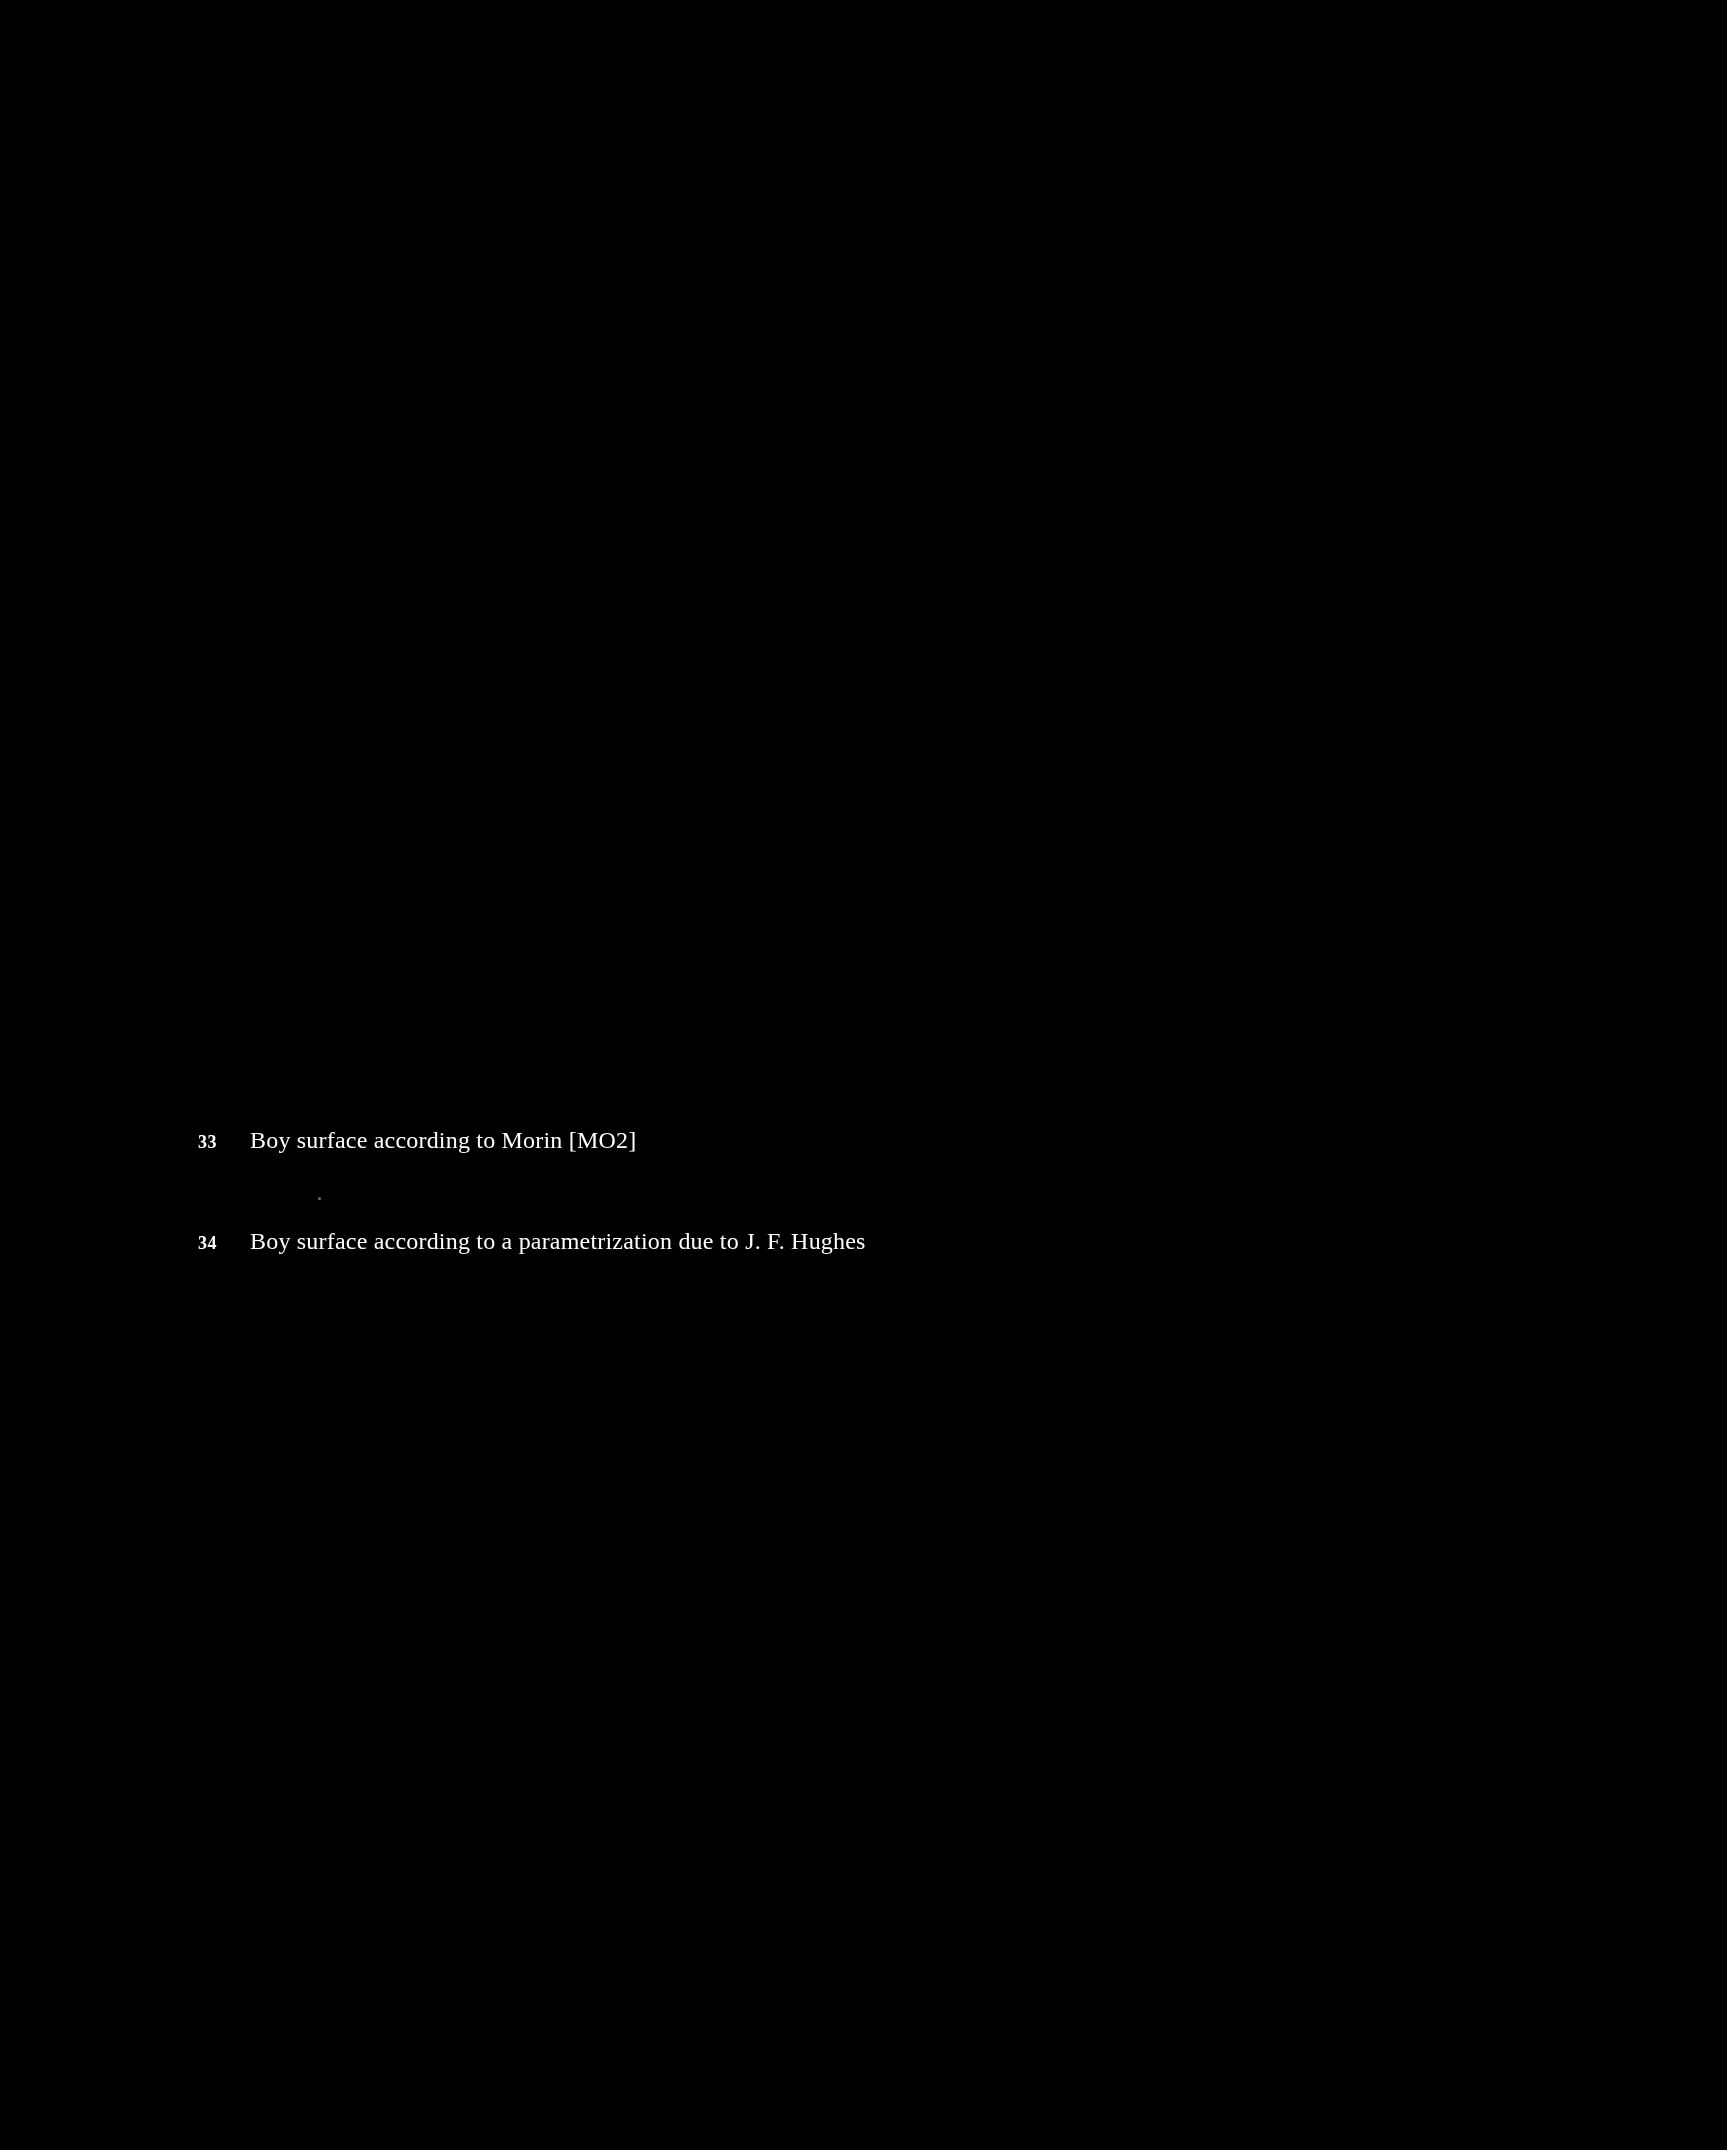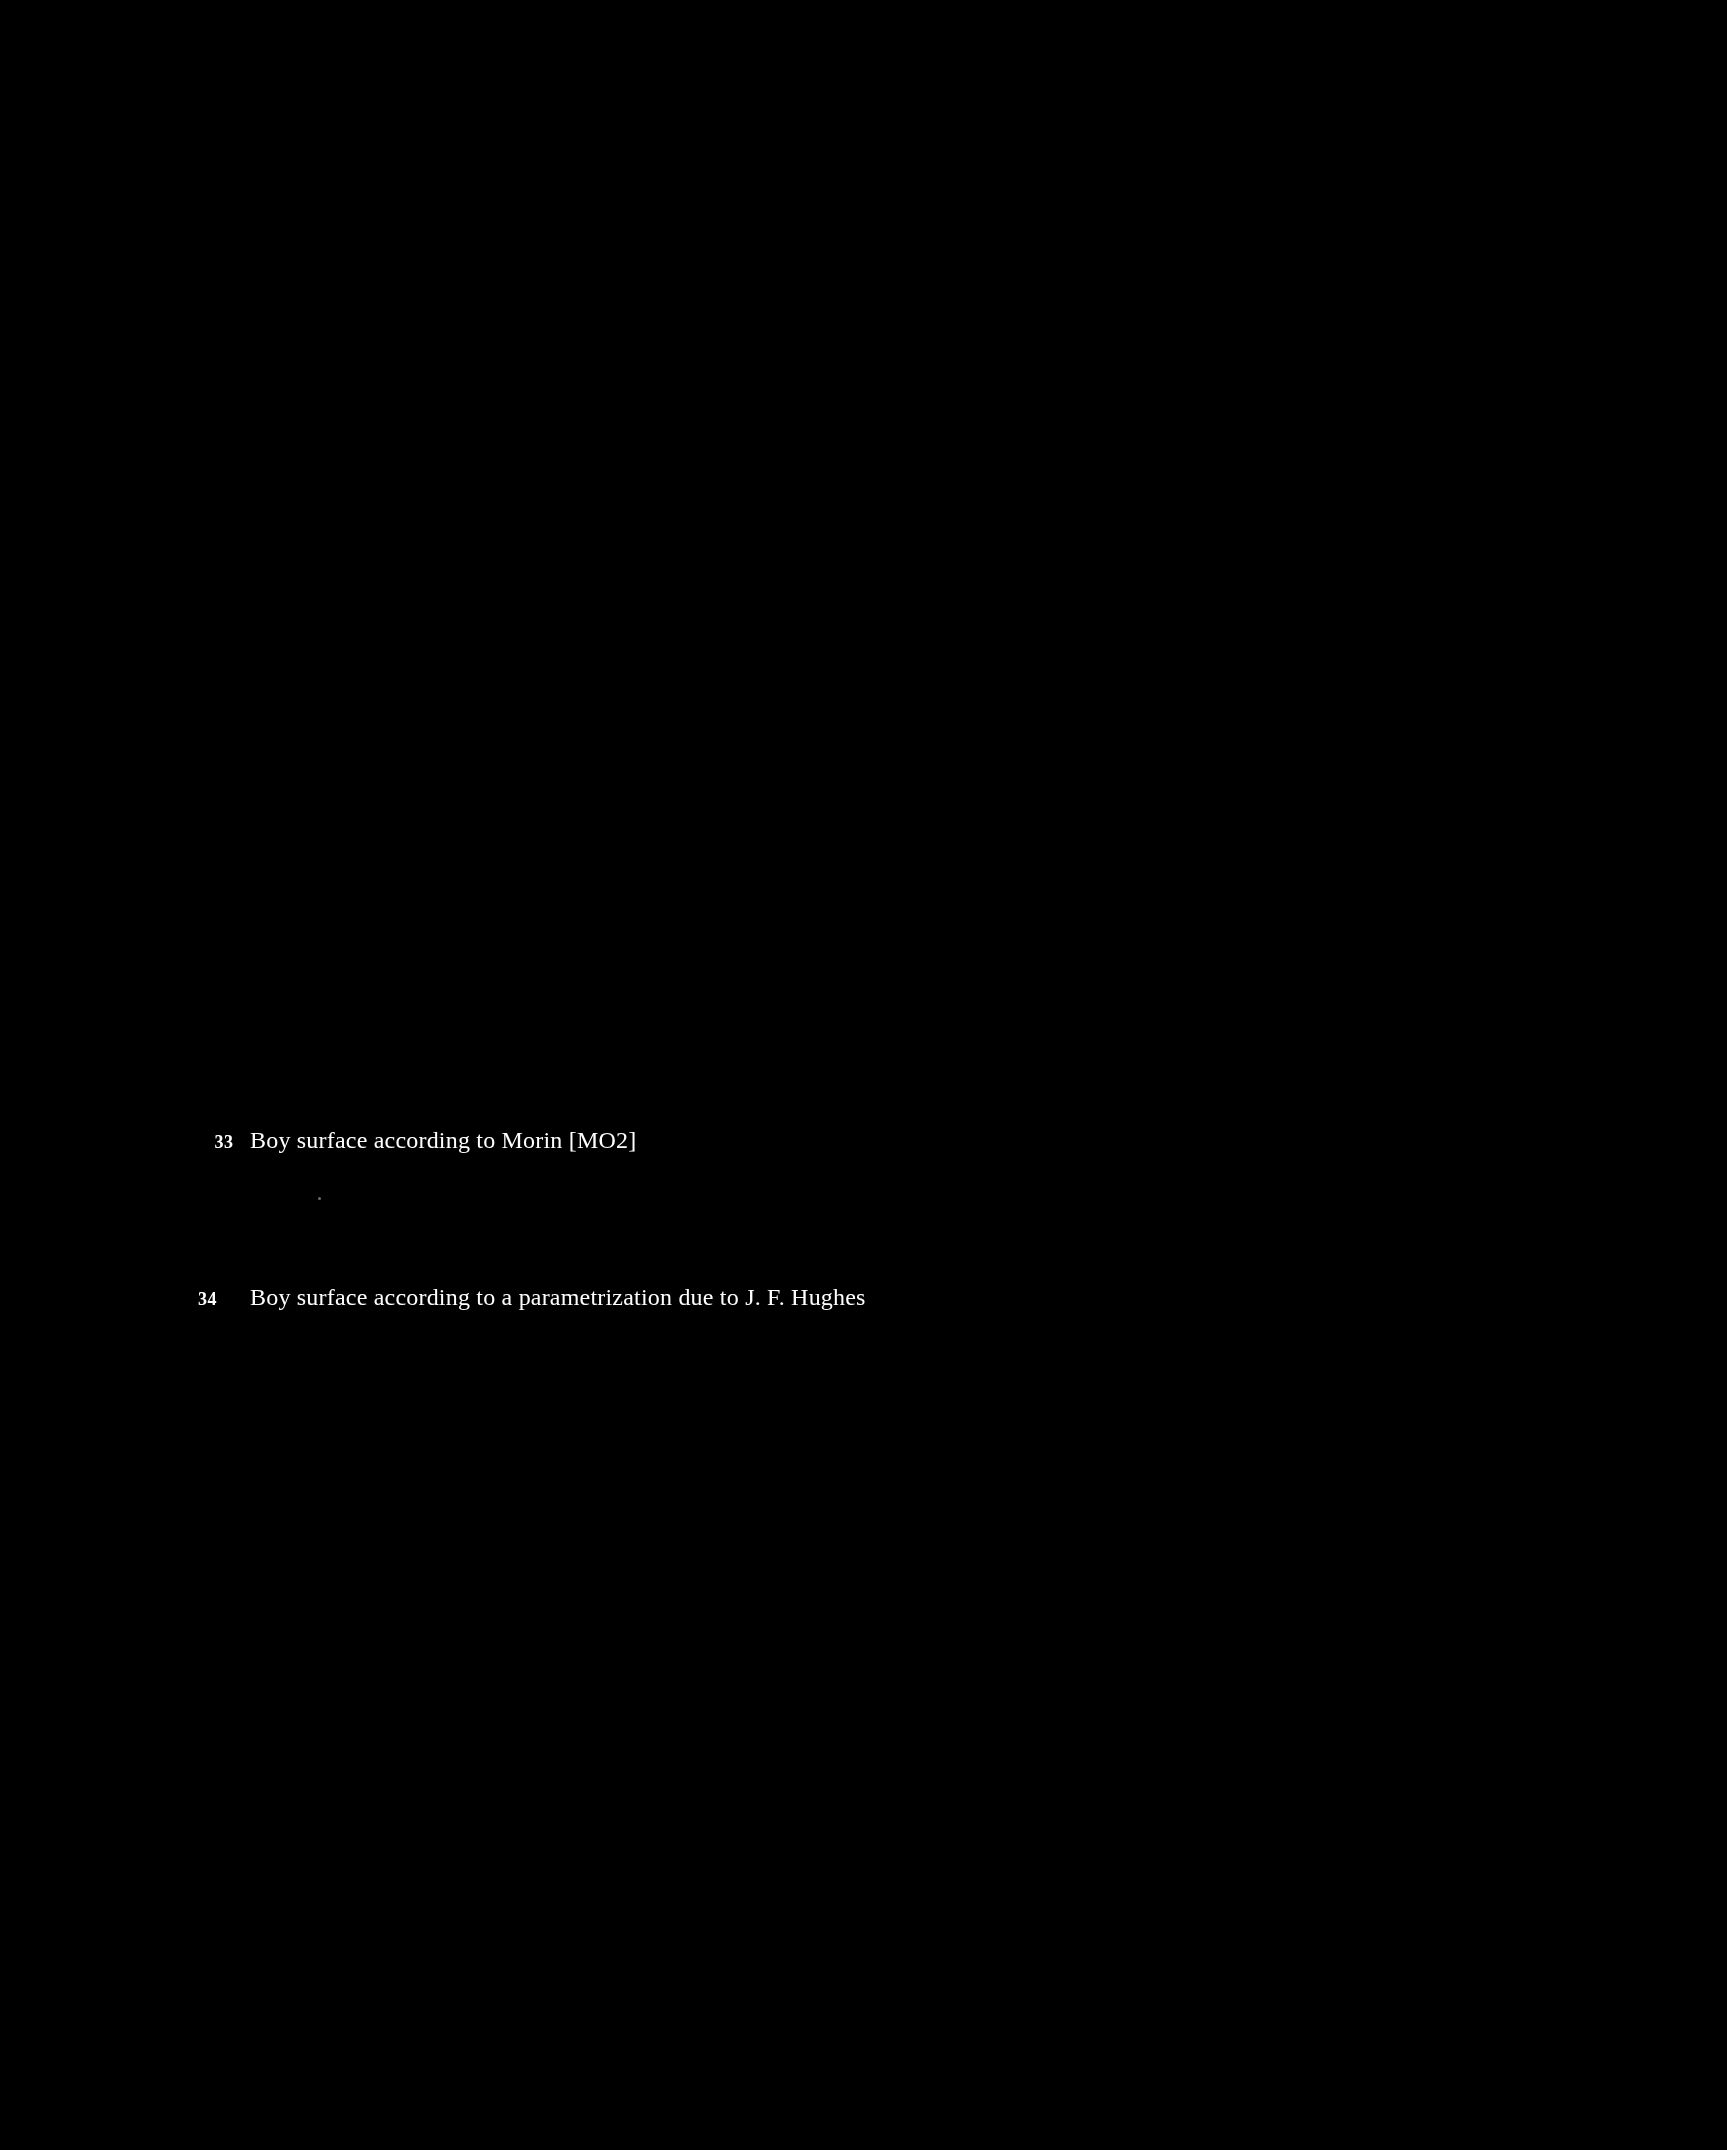--- a/index.html
+++ b/index.html
@@ -34,22 +34,22 @@
     font-size: 18px;
     letter-spacing: 0.6px;
     width: 52px;
     display: inline-block;
   }
   .caption .text {
     font-size: 24px;
     letter-spacing: 0.2px;
   }
 
-  #caption-33 { left: 198px; top: 1127px; text-align: center; }
-  #caption-34 { left: 198px; top: 1284px; }
+  #caption-33 { left: 198px; top: 1127px; }
+  #caption-34 { left: 198px; top: 1228px; }
 
   
   .speck {
     position: absolute;
     left: 318px;
     top: 1197px;
     width: 3px;
     height: 3px;
     background: #6e6e6e;
     border-radius: 50%;

